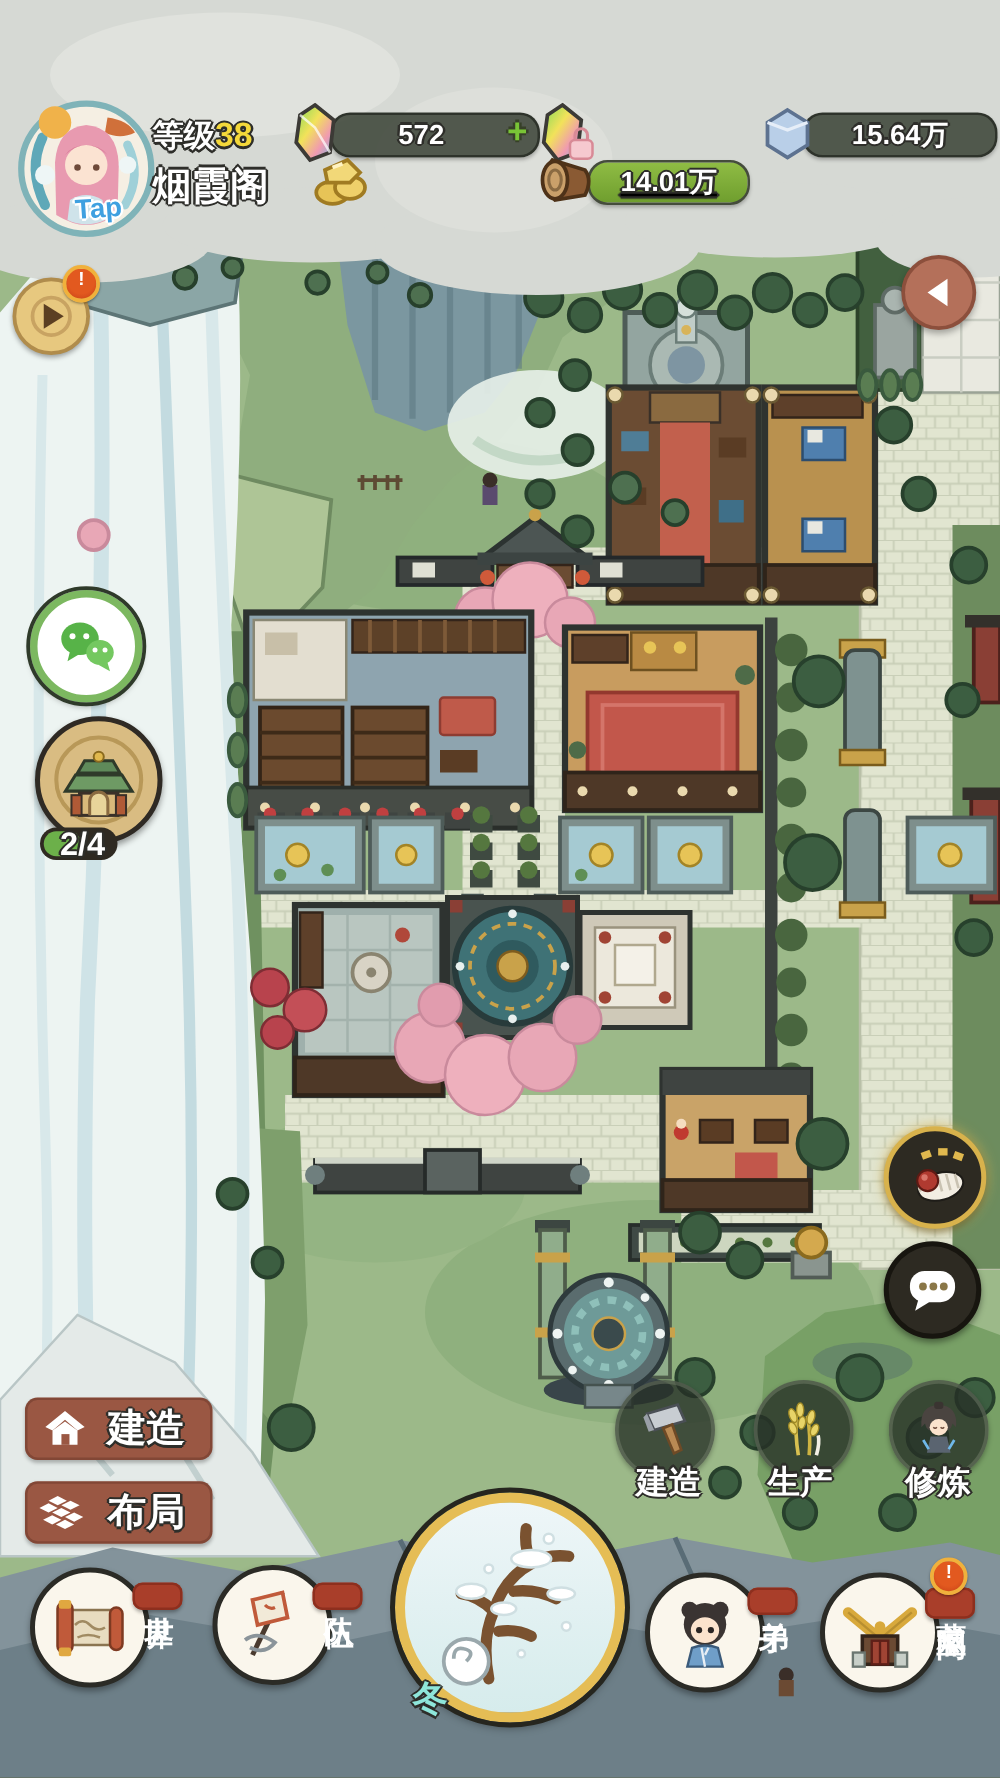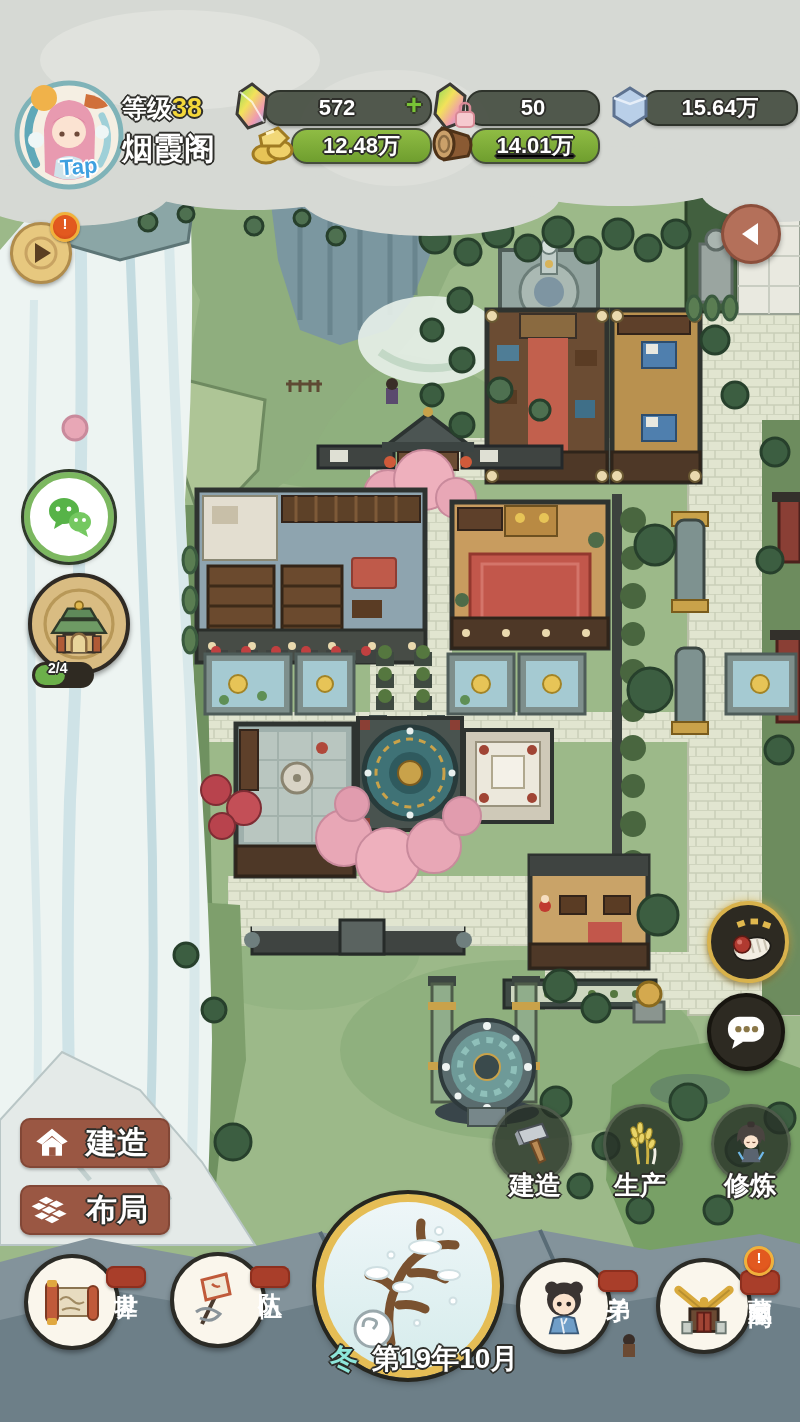--- a/index.html
+++ b/index.html
@@ -540,40 +540,34 @@
     <stop offset="0" stop-color="#7ed957"></stop>
           <stop offset=".4" stop-color="#f2e25a"></stop>
     <stop offset=".7" stop-color="#f09ab0"></stop>
           <stop offset="1" stop-color="#6ab8e8"></stop>
         </linearGradient>
       </defs>
   <polygon points="20,2 35,14 32,40 16,46 5,32 8,10" fill="url(#rg)" stroke="#3c3a36" stroke-width="3"></polygon>
   <polyline points="8,10 20,20 32,40" fill="none" stroke="#ffffff" stroke-width="2" opacity=".7"></polyline>
 </svg>
 
-<div class="pill dark" style="left:466px;top:90px;width:130px;">
-  <span class="ot">50</span>
-</div>
 <svg class="abs picon" style="left:430px;top:82px;" width="48" height="52" viewBox="0 0 48 52">
   <polygon points="20,2 35,14 32,40 16,46 5,32 8,10" fill="url(#rg)" stroke="#3c3a36" stroke-width="3"></polygon>
   <rect x="26" y="30" width="18" height="15" rx="4" fill="#f6c9cf" stroke="#d88a96" stroke-width="2"></rect>
   <path d="M30,30 v-4 a5,5 0 0 1 10,0 v4" fill="none" stroke="#d88a96" stroke-width="2.5"></path>
 </svg>
 
 <div class="pill dark" style="left:642px;top:90px;width:152px;text-align:right;">
   <span class="ot">15.64万</span>
 </div>
 <svg class="abs picon" style="left:610px;top:86px;" width="40" height="42" viewBox="0 0 40 42">
   <polygon points="20,2 36,12 36,30 20,40 4,30 4,12" fill="#b9cfe8" stroke="#5d7290" stroke-width="3"></polygon>
   <polyline points="4,12 20,18 36,12 M20,18 V40" fill="none" stroke="#e6eef8" stroke-width="2.5"></polyline>
 </svg>
 
-<div class="pill green" style="left:291px;top:128px;width:137px;">
-  <span class="ot">12.48万</span>
-</div>
 <svg class="abs picon" style="left:248px;top:120px;" width="48" height="46" viewBox="0 0 48 46">
   <ellipse cx="18" cy="34" rx="13" ry="9" fill="#e7c457" stroke="#a07b22" stroke-width="3"></ellipse>
   <ellipse cx="32" cy="30" rx="12" ry="9" fill="#efd06a" stroke="#a07b22" stroke-width="3"></ellipse>
   <polygon points="12,16 30,8 40,18 32,26 14,26" fill="#f2d878" stroke="#a07b22" stroke-width="3"></polygon>
   <path d="M18,14 l8,-3" stroke="#fff3c2" stroke-width="3"></path>
 </svg>
 
 <div class="pill green" style="left:470px;top:128px;width:126px;text-decoration:underline;">
   <span class="ot">14.01万</span>
 </div>
@@ -611,21 +605,21 @@
     <polygon points="24,42 70,42 80,58 14,58" fill="#6e9a64" stroke="#2f3a2a" stroke-width="3"></polygon>
     <circle cx="47" cy="24" r="5" fill="#e0b84e" stroke="#8a6a1e" stroke-width="2"></circle>
     <rect x="28" y="60" width="38" height="22" fill="#d9b97a" stroke="#3a3028" stroke-width="3"></rect>
     <path d="M38,82 v-14 a9,9 0 0 1 18,0 v14" fill="#e8d49a" stroke="#8a6a40" stroke-width="3"></path>
     <rect x="20" y="62" width="10" height="20" fill="#b05a36" stroke="#3a3028" stroke-width="2"></rect>
     <rect x="64" y="62" width="10" height="20" fill="#b05a36" stroke="#3a3028" stroke-width="2"></rect>
   </svg>
 </div>
 <div class="abs" style="left:32px;top:662px;width:62px;height:26px;background:#2f2a22;border-radius:13px;display:flex;align-items:center;">
   <div style="width:30px;height:20px;background:#6cb04a;border-radius:10px;margin-left:3px;"></div>
-  <span class="ot abs" style="left:16px;top:-2px;font-size:14px;">2/4</span>
+  <span class="ot abs" style="left:16px;top:-2px;font-size:26px;">2/4</span>
 </div>
 
 <div class="rbtn" style="left:721px;top:204px;width:54px;height:54px;background:#b4705a;border:3px solid rgba(90,40,25,.45);box-shadow:0 3px 5px rgba(0,0,0,.3);">
   <svg width="26" height="26" viewBox="0 0 26 26">
     <polygon points="20,2 20,24 4,13" fill="#fff"></polygon>
   </svg>
 </div>
 
 <div class="rbtn" style="left:707px;top:901px;width:74px;height:74px;background:#2d2a22;border:4px solid #d8b24c;box-shadow:0 0 10px rgba(216,178,76,.8),0 3px 5px rgba(0,0,0,.4);">
   <svg width="62" height="62" viewBox="0 0 74 74">
@@ -750,21 +744,20 @@
           <circle cx="58" cy="44" r="3.5"></circle>
           <circle cx="120" cy="90" r="3.5"></circle>
           <circle cx="84" cy="112" r="3"></circle>
     </g>
     <circle cx="40" cy="118" r="18" fill="#fff" stroke="#9aa8ac" stroke-width="3"></circle>
     <path d="M40,118 q8,-8 -2,-10 q-8,-2 -8,8" fill="none" stroke="#9aa8ac" stroke-width="3"></path>
   </svg>
 </div>
 <div class="abs seasonText" style="left:330px;top:1340px;font-size:28px;">
   <span class="ot teal">冬</span>
-  <span class="ot">第19年10月</span>
 </div>
 
 <div class="rbtn navc" style="left:516px;top:1258px;width:88px;height:88px;">
   <svg width="66" height="66" viewBox="0 0 70 70">
     <circle cx="22" cy="16" r="7" fill="#3a3432"></circle>
         <circle cx="48" cy="16" r="7" fill="#3a3432"></circle>
     <circle cx="35" cy="28" r="18" fill="#3a3432"></circle>
     <ellipse cx="35" cy="33" rx="12" ry="11" fill="#fbe3cd"></ellipse>
     <circle cx="30" cy="33" r="2.6" fill="#2a2422"></circle>
         <circle cx="40" cy="33" r="2.6" fill="#2a2422"></circle>

